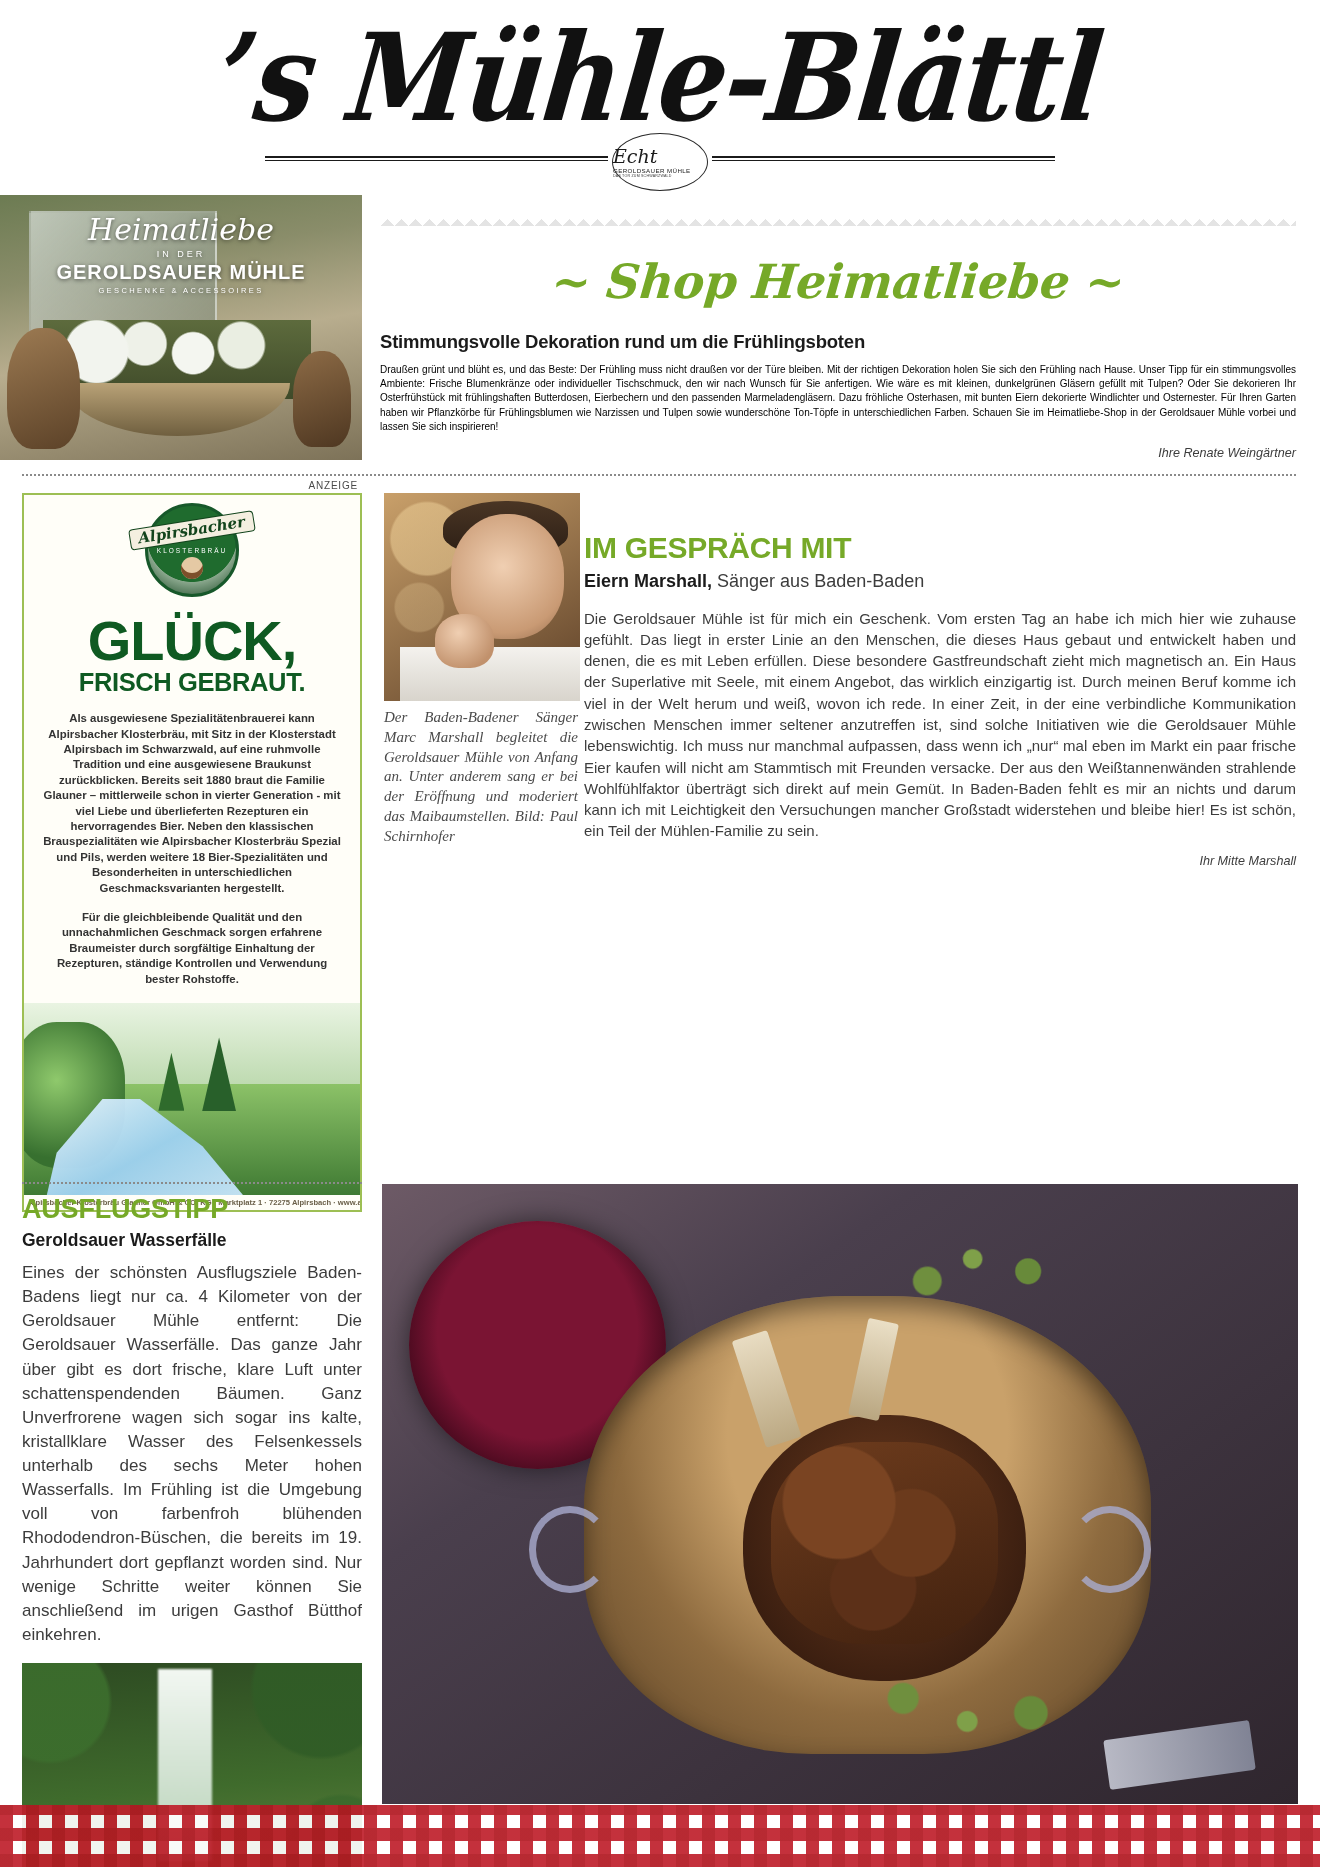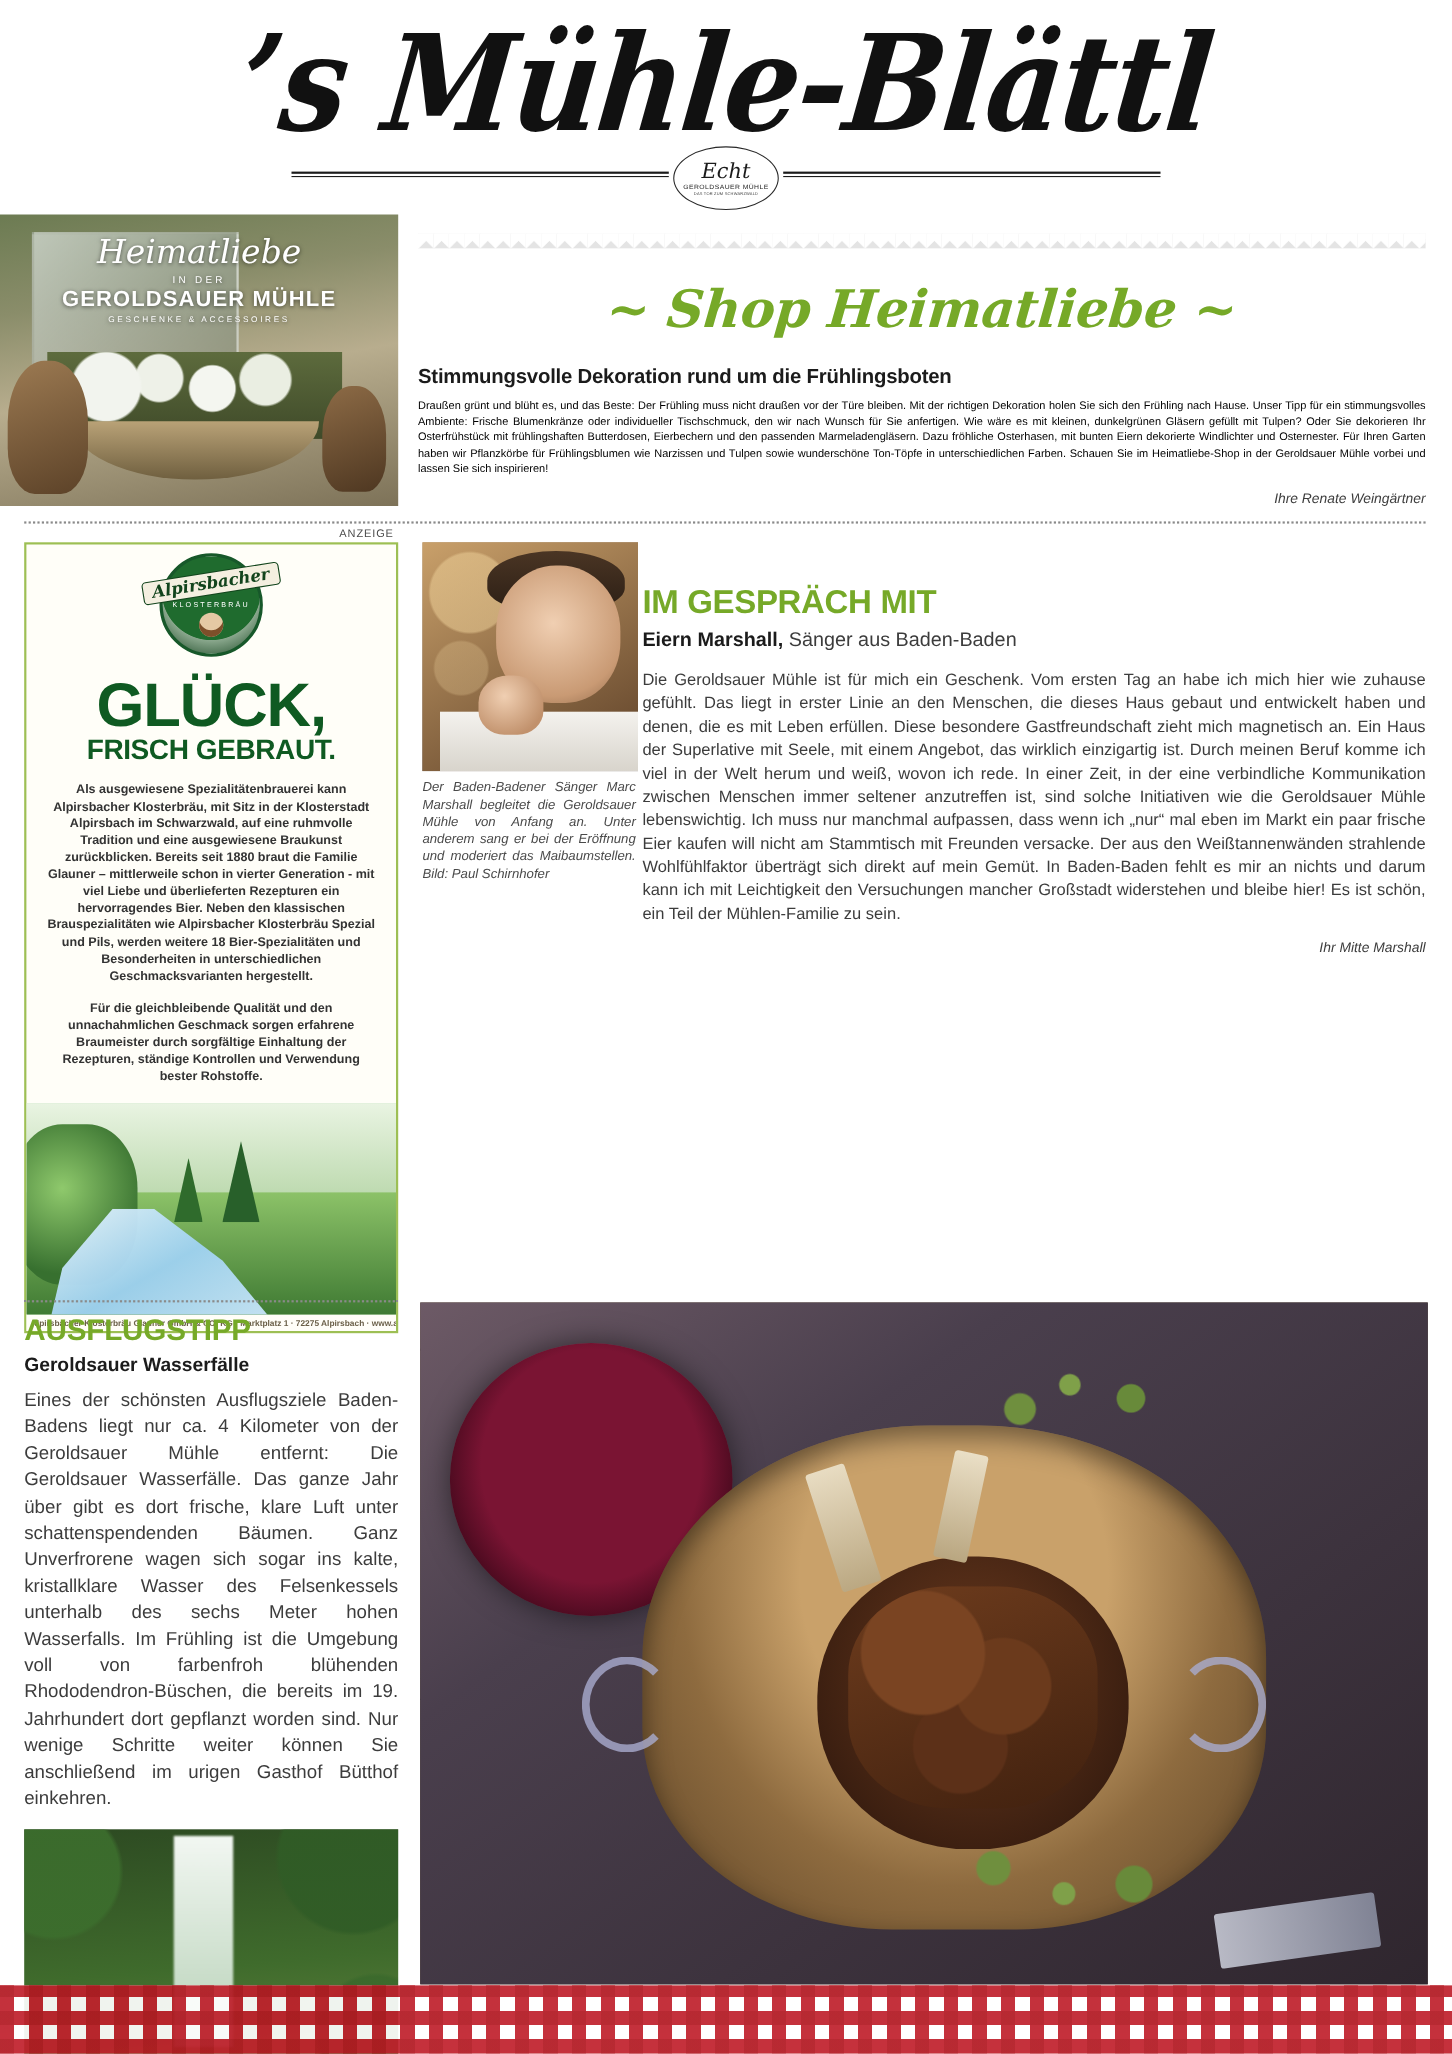--- a/index.html
+++ b/index.html
@@ -62,21 +62,21 @@
     align-items: center;
     justify-content: center;
   }
   .seal-ring {
     width: 96px;
     height: 58px;
     border: 1.5px solid #2a2a2a;
     border-radius: 50%;
     display: flex;
     flex-direction: column;
-    align-items: center;
+    align-items: flex-start;
     justify-content: center;
     position: relative;
   }
   .seal-echt {
     font-family: "DejaVu Serif", serif;
     font-style: italic;
     font-size: 19px;
     color: #1b1b1b;
     line-height: 1;
     margin-bottom: 1px;
@@ -343,27 +343,28 @@
   .iv-photo .shirt {
     position:absolute; left:8%; bottom:0; width:92%; height:26%;
     background: linear-gradient(180deg,#f4f2ee,#d8d4cc);
   }
   .iv-photo .hand {
     position:absolute; left:26%; bottom:16%; width:30%; height:26%;
     background: radial-gradient(circle at 40% 35%, #f0cfb2, #c1916c 75%);
     border-radius: 46% 46% 40% 40%;
   }
   .iv-caption {
-    font-size: 12px;
+    font-size: 15px;
     line-height: 1.32;
     font-style: italic;
     color: #4a4a4a;
     text-align: justify;
     margin-top: 7px;
     padding-right: 2px;
+    font-family: Liberation Serif, serif;
   }
   .iv-textcol { flex: 1 1 auto; padding-left: 4px; margin-top: 39px; }
   .iv-kicker {
     font-size: 30px;
     font-weight: 700;
     color: #76a928;
     letter-spacing: -0.3px;
     line-height: 1.05;
   }
   .iv-name {

